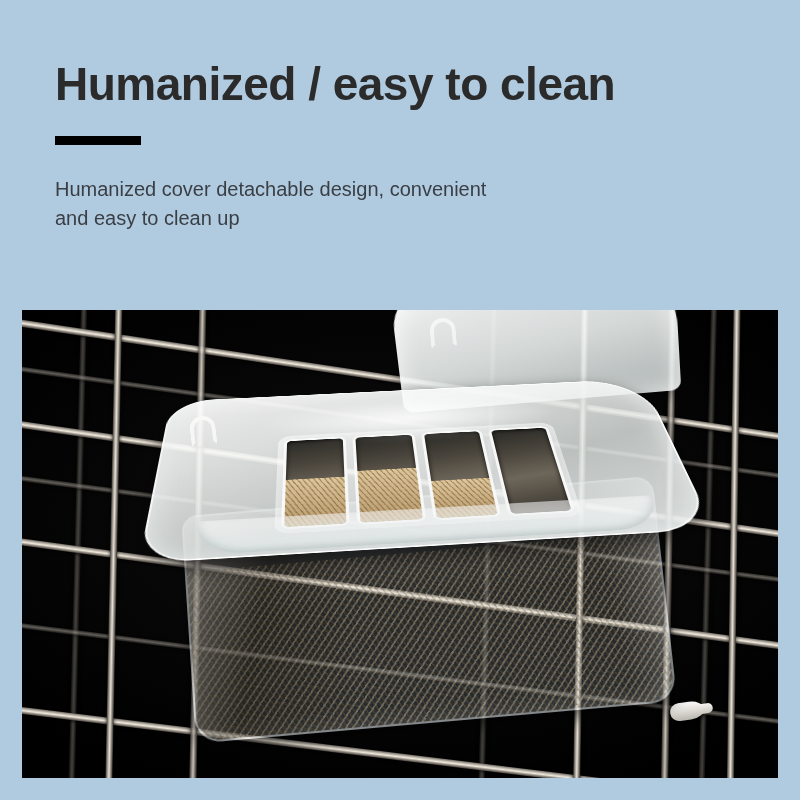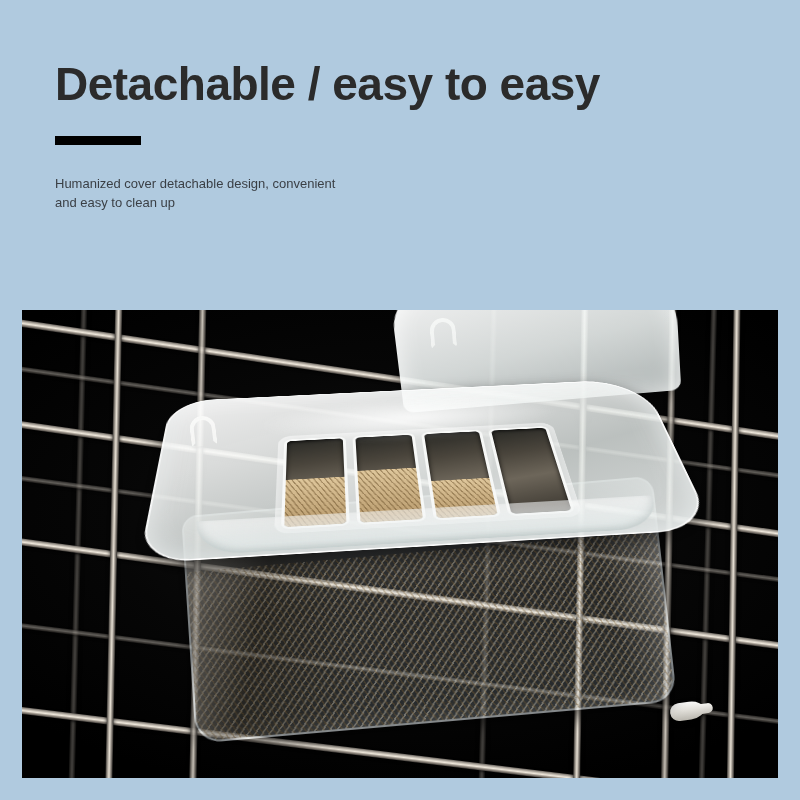--- a/index.html
+++ b/index.html
@@ -26,21 +26,21 @@
 
   .accent-rule{
     width:86px;
     height:9px;
     background:#000000;
     margin-top:26px;
   }
 
   .subtitle{
     margin-top:30px;
-    font-size:13px;
+    font-size:20px;
     line-height:1.45;
     color:#3a3f45;
     font-weight:normal;
     max-width:600px;
   }
   .subtitle-line{ display:block; }
 
   
   .photo{
     position:absolute;
@@ -262,21 +262,21 @@
     background:radial-gradient(ellipse at center, rgba(255,255,255,.85) 0%, rgba(255,255,255,0) 70%);
     filter:blur(4px);
     pointer-events:none;
   }
 </style>
 </head>
 <body>
 
 <div class="text-block">
 
-  <h1 class="headline">Detachable / easy to easy</h1>
+  <h1 class="headline">Humanized / easy to clean</h1>
 
   <div class="accent-rule"></div>
 
   <p class="subtitle">
     <span class="subtitle-line">Humanized cover detachable design, convenient</span>
     <span class="subtitle-line">and easy to clean up</span>
   </p>
 </div>
 
 <figure class="photo">

